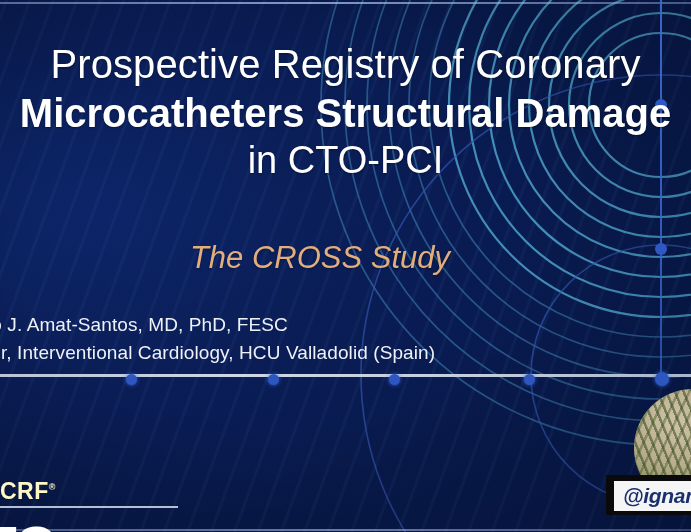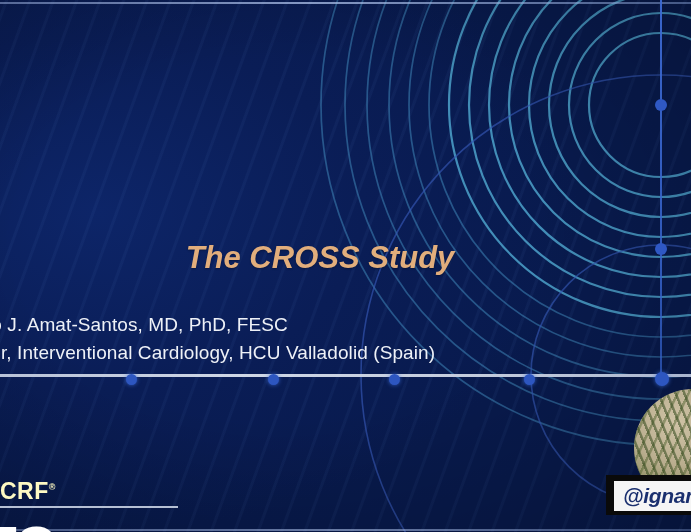--- a/index.html
+++ b/index.html
@@ -131,21 +131,21 @@
     text-shadow: 0 1px 2px rgba(0,0,0,.35);
   }
 
   .subtitle {
     position: absolute;
     left: 0;
     top: 240px;
     width: 640px;
     text-align: center;
     font-size: 31px;
-    font-weight: 700;
+    font-weight: 400;
     font-style: italic;
     color: #e2ae7c;
     white-space: nowrap;
     text-shadow: 0 1px 2px rgba(0,0,0,.3);
   }
 
   .author {
     position: absolute;
     left: -60px;
     top: 314px;
@@ -306,20 +306,25 @@
   <div class="vline-dot" style="top:99px;"></div>
   <div class="vline-dot" style="top:243px;"></div>
 
   <div class="hline"></div>
   <div class="hline-dot" style="left:126px; top:374px;"></div>
   <div class="hline-dot" style="left:268px; top:374px;"></div>
   <div class="hline-dot" style="left:389px; top:374px;"></div>
   <div class="hline-dot" style="left:524px; top:374px;"></div>
   <div class="hline-dot" style="left:655px; top:372px; width:14px; height:14px;"></div>
 
+  <div class="title-block">
+    <div class="title-l1">Prospective Registry of Coronary</div>
+    <div class="title-l2">Microcatheters Structural Damage</div>
+    <div class="title-l3">in CTO-PCI</div>
+  </div>
 
   <div class="subtitle">The CROSS Study</div>
 
   <div class="author">Ignacio J. Amat-Santos, MD, PhD, FESC</div>
   <div class="affil">Director, Interventional Cardiology, HCU Valladolid (Spain)</div>
 
   <div class="logo">
     <div class="logo-crf"><span>CRF</span><sup>®</sup></div>
     <div class="logo-rule"></div>
     <div class="logo-main">

